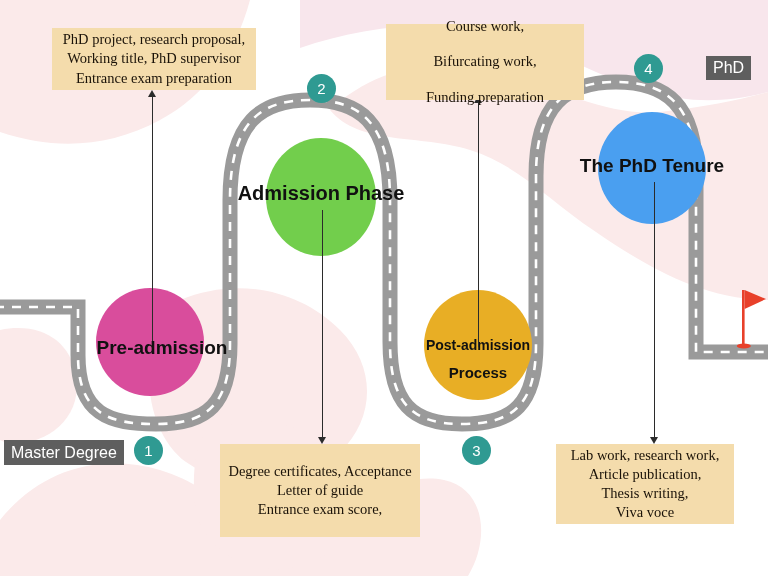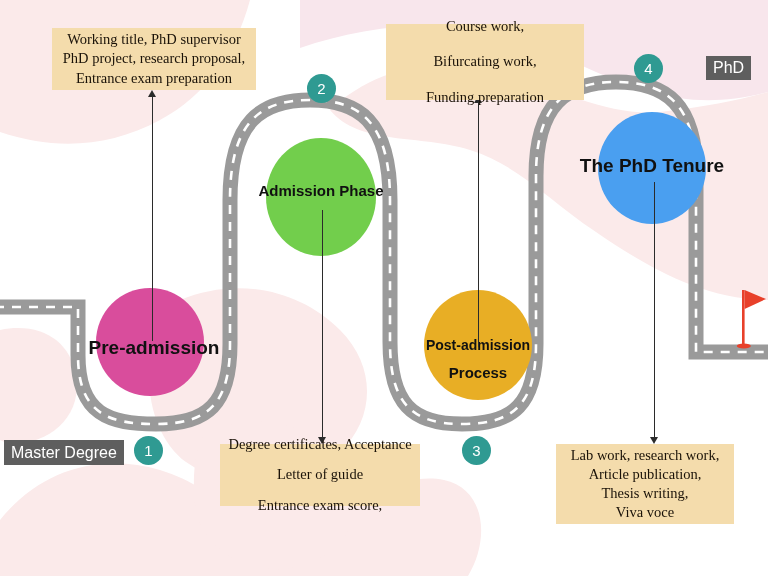--- a/index.html
+++ b/index.html
@@ -139,48 +139,48 @@
              C666,82 696,104 696,176
              L696,352
              L773,352"></path>
   </svg>
 
   <div class="node-circle" style="left:96px; top:288px; width:108px; height:108px; background:#d94d9c;"></div>
   <div class="node-circle" style="left:266px; top:138px; width:110px; height:118px; background:#72ce4c;"></div>
   <div class="node-circle" style="left:424px; top:290px; width:108px; height:110px; background:#e8ae25;"></div>
   <div class="node-circle" style="left:598px; top:112px; width:108px; height:112px; background:#4a9ff0;"></div>
 
-  <div class="node-label" style="left:4px; top:338px; width:300px; font-size:19px;">Pre-admission</div>
-
-  <div class="node-label" style="left:171px; top:183px; width:300px; font-size:15px;">Admission Phase</div>
+  <div class="node-label" style="left:12px; top:338px; width:300px; font-size:19px;">Pre-admission</div>
+
+  <div class="node-label" style="left:171px; top:183px; width:300px; font-size:20px;">Admission Phase</div>
 
   <div class="node-label" style="left:328px; top:338px; width:300px; font-size:14px;">Post-admission</div>
   <div class="node-label" style="left:378px; top:365px; width:200px; font-size:15px;">Process</div>
 
   <div class="node-label" style="left:502px; top:156px; width:300px; font-size:19px;">The PhD Tenure</div>
 
   <div class="connector" style="left:152px; top:96px; height:245px;"></div>
   <div class="arrow-head arrow-up" style="left:148px; top:90px;"></div>
 
   <div class="connector" style="left:322px; top:210px; height:228px;"></div>
   <div class="arrow-head arrow-down" style="left:318px; top:437px;"></div>
 
   <div class="connector" style="left:478px; top:102px; height:245px;"></div>
   <div class="arrow-head arrow-up" style="left:474px; top:96px;"></div>
 
   <div class="connector" style="left:654px; top:182px; height:256px;"></div>
   <div class="arrow-head arrow-down" style="left:650px; top:437px;"></div>
 
   <div class="info-box" style="left:52px; top:28px; width:204px; height:62px;">
+    <span>PhD project, research proposal,</span>
     <span>Working title, PhD supervisor</span>
-    <span>PhD project, research proposal,</span>
     <span>Entrance exam preparation</span>
   </div>
 
-  <div class="info-box" style="left:220px; top:444px; width:200px; height:62px;gap:11px;">
+  <div class="info-box" style="left:220px; top:444px; width:200px; height:93px;">
     <span>Degree certificates, Acceptance</span>
     <span>Letter of guide</span>
     <span>Entrance exam score,</span>
   </div>
 
   <div class="info-box" style="left:386px; top:24px; width:198px; height:76px;gap:16px;">
     <span>Course work,</span>
     <span>Bifurcating work,</span>
     <span>Funding preparation</span>
   </div>

